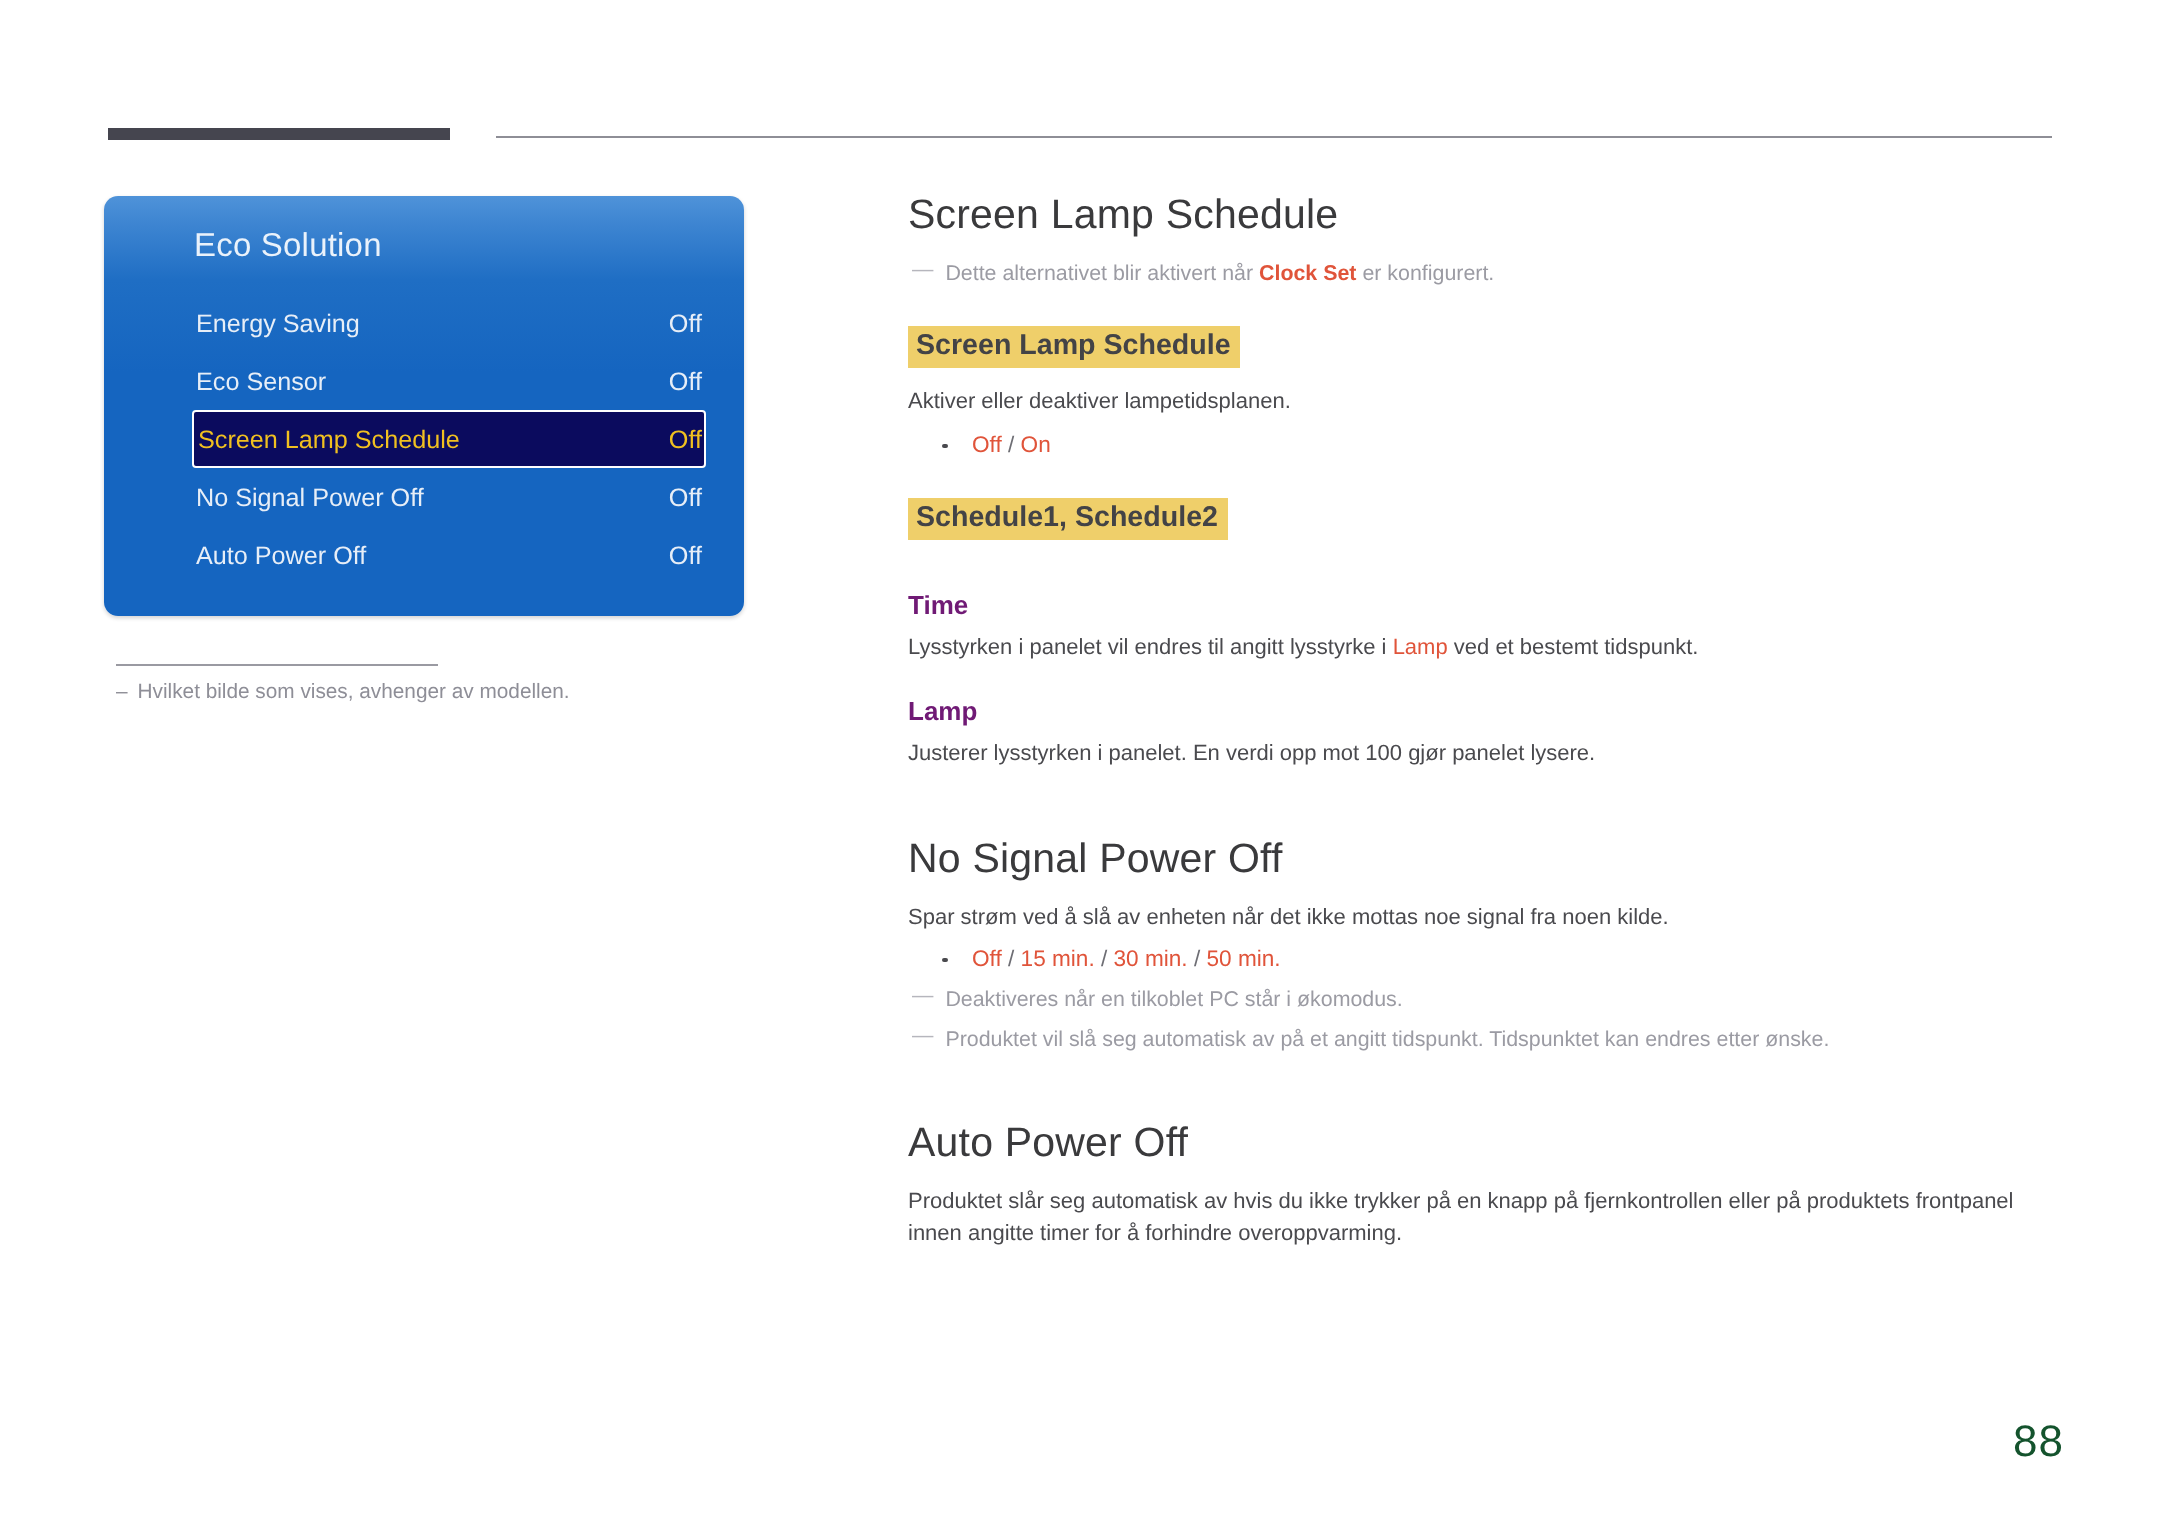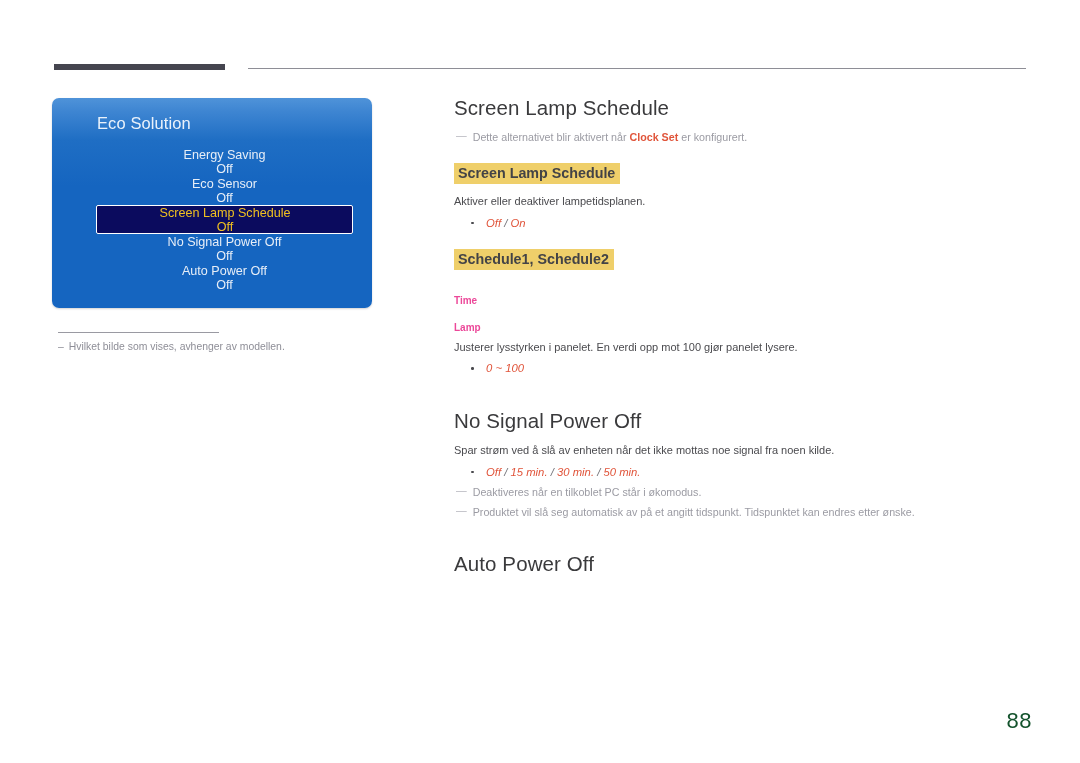--- a/index.html
+++ b/index.html
@@ -98,21 +98,20 @@
   }
   .osd-row.selected .lbl { padding-left: 0px; }
   .osd-row.selected .val { color: #f0c020; }
 
   .osd-row-inner {
     display: flex;
     align-items: center;
     width: 100%;
     padding: 0 1px 0 1px;
     box-sizing: border-box;
-    flex-direction: column;
   }
 
   .left-note-rule {
     margin: 24px 0 0 6px;
     width: 161px;
     height: 1px;
     background: #9a9aa2;
   }
   .left-note {
     margin: 8px 0 0 6px;
@@ -162,23 +161,23 @@
     background: #efcf6a;
     color: #434346;
     font-size: 14.3px;
     font-weight: bold;
     padding: 2px 5px 3px 4px;
     margin: 14px 0 9px 0;
     line-height: 1.15;
   }
 
   .sub {
-    font-size: 10px;
+    font-size: 13px;
     font-weight: bold;
-    color: #ec4899;
+    color: #701a75;
     margin: 16px 0 6px 0;
   }
 
   p.body {
     font-size: 11px;
     color: #4a4a4e;
     line-height: 1.48;
     margin: 0 0 5px 0;
   }
   p.body .accent { color: #e0543a; }
@@ -187,21 +186,20 @@
     list-style: none;
     margin: 2px 0 3px 0;
     padding: 0;
   }
   ul.opts li {
     position: relative;
     padding-left: 32px;
     font-size: 11.3px;
     color: #e0543a;
     line-height: 1.5;
-    font-style: italic;
   }
   ul.opts li:before {
     content: "";
     position: absolute;
     left: 17px;
     top: 7px;
     width: 2.5px;
     height: 2.5px;
     background: #4a4a4e;
     border-radius: 50%;
@@ -291,44 +289,43 @@
 
   <p class="body">Aktiver eller deaktiver lampetidsplanen.</p>
 
   <ul class="opts">
     <li><span>Off</span><span class="sep"> / </span><span>On</span></li>
   </ul>
 
   <div><span class="hl">Schedule1, Schedule2</span></div>
 
   <div class="sub">Time</div>
+  <p class="body"><span>Lysstyrken i panelet vil endres til angitt lysstyrke i </span><span class="accent">Lamp</span><span> ved et bestemt tidspunkt.</span></p>
 
   <div class="sub">Lamp</div>
   <p class="body">Justerer lysstyrken i panelet. En verdi opp mot 100 gjør panelet lysere.</p>
 
-  <ul class="opts">
-    <li><span>0 ~ 100</span></li>
-  </ul>
 
   <h1 class="sect spaced">No Signal Power Off</h1>
 
   <p class="body">Spar strøm ved å slå av enheten når det ikke mottas noe signal fra noen kilde.</p>
 
   <ul class="opts">
     <li><span>Off</span><span class="sep"> / </span><span>15 min.</span><span class="sep"> / </span><span>30 min.</span><span class="sep"> / </span><span>50 min.</span></li>
   </ul>
 
   <div class="note">
     <span class="dash">—</span>
     <span class="txt">Deaktiveres når en tilkoblet PC står i økomodus.</span>
   </div>
   <div class="note">
     <span class="dash">—</span>
     <span class="txt">Produktet vil slå seg automatisk av på et angitt tidspunkt. Tidspunktet kan endres etter ønske.</span>
   </div>
 
   <h1 class="sect spaced">Auto Power Off</h1>
 
+  <p class="body">Produktet slår seg automatisk av hvis du ikke trykker på en knapp på fjernkontrollen eller på produktets frontpanel innen angitte timer for å forhindre overoppvarming.</p>
 
 
 </div>
 
 <div class="page-num">88</div>
 
 </body></html>

